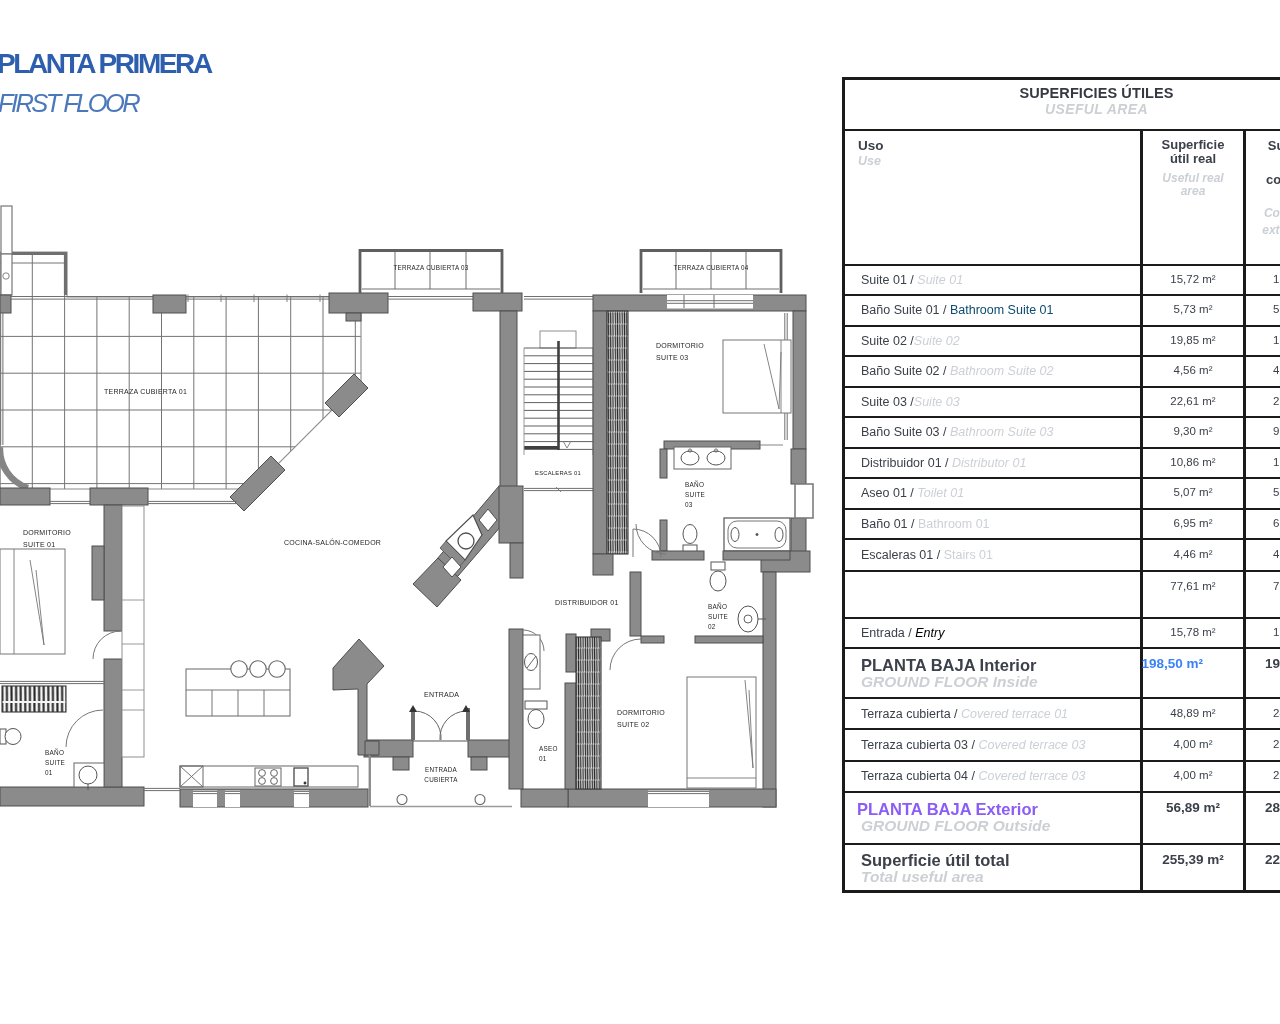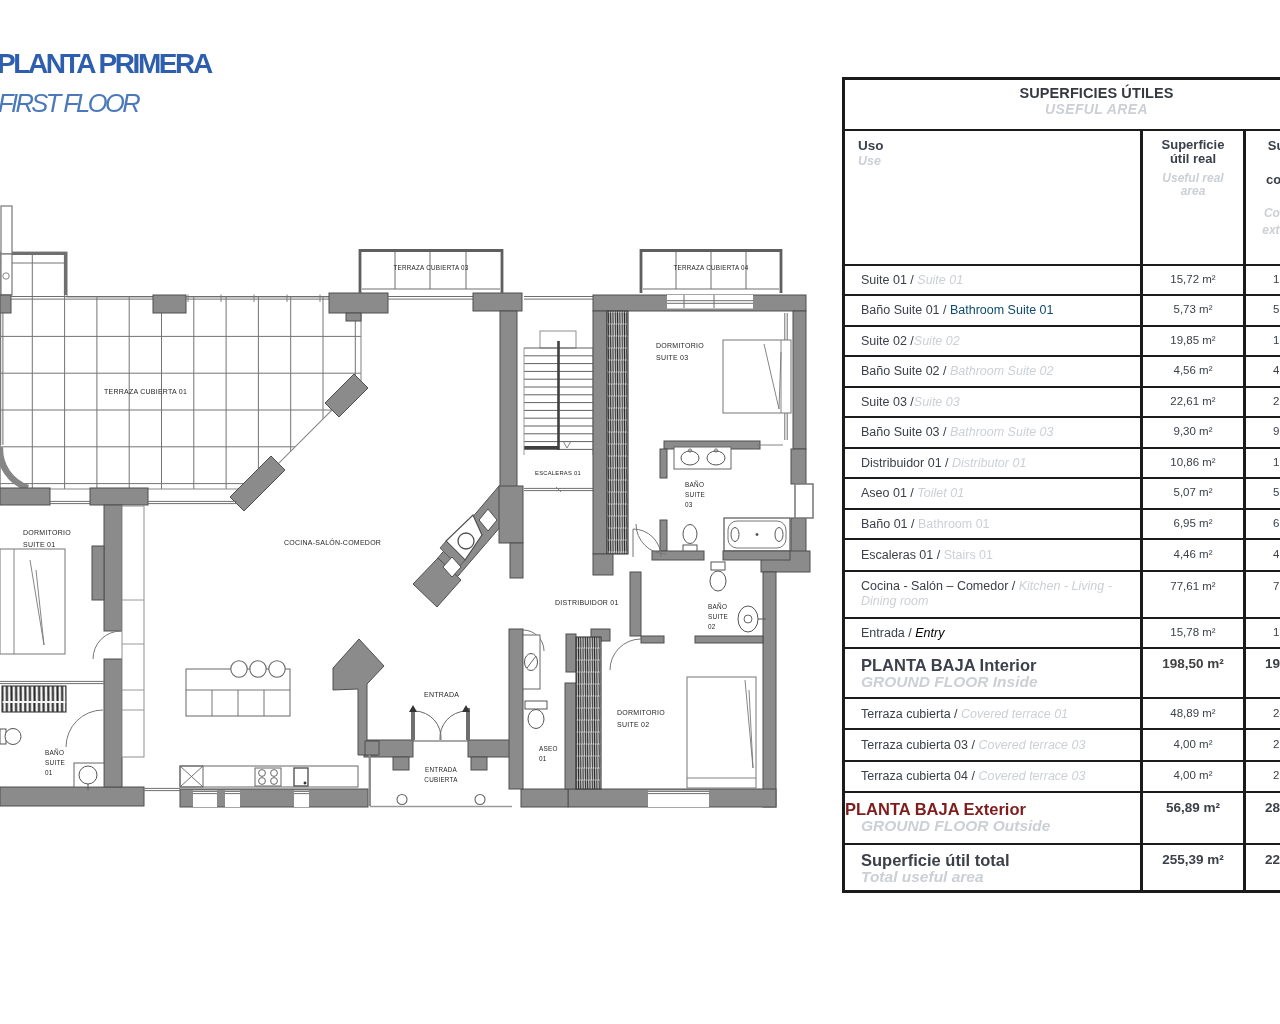--- a/index.html
+++ b/index.html
@@ -344,39 +344,38 @@
     <div style="position:absolute;left:428px;top:375.75px;font:11.5px 'Liberation Sans',sans-serif;color:#3b404a;white-space:nowrap">10,86&nbsp;m²</div>
     <div style="position:absolute;left:16px;top:406.25px;font:12.5px 'Liberation Sans',sans-serif;color:#3b404a;white-space:nowrap">Aseo 01 / <span style="color:#ccd0d5;font-style:italic">Toilet 01</span></div>
     <div style="position:absolute;left:296.5px;top:406.25px;width:103.0px;text-align:center;font:11.5px 'Liberation Sans',sans-serif;color:#3b404a">5,07&nbsp;m²</div>
     <div style="position:absolute;left:428px;top:406.25px;font:11.5px 'Liberation Sans',sans-serif;color:#3b404a;white-space:nowrap">5,07&nbsp;m²</div>
     <div style="position:absolute;left:16px;top:436.75px;font:12.5px 'Liberation Sans',sans-serif;color:#3b404a;white-space:nowrap">Baño 01 / <span style="color:#ccd0d5;">Bathroom 01</span></div>
     <div style="position:absolute;left:296.5px;top:436.75px;width:103.0px;text-align:center;font:11.5px 'Liberation Sans',sans-serif;color:#3b404a">6,95&nbsp;m²</div>
     <div style="position:absolute;left:428px;top:436.75px;font:11.5px 'Liberation Sans',sans-serif;color:#3b404a;white-space:nowrap">6,95&nbsp;m²</div>
     <div style="position:absolute;left:16px;top:468.0px;font:12.5px 'Liberation Sans',sans-serif;color:#3b404a;white-space:nowrap">Escaleras 01 / <span style="color:#ccd0d5;">Stairs 01</span></div>
     <div style="position:absolute;left:296.5px;top:468.0px;width:103.0px;text-align:center;font:11.5px 'Liberation Sans',sans-serif;color:#3b404a">4,46&nbsp;m²</div>
     <div style="position:absolute;left:428px;top:468.0px;font:11.5px 'Liberation Sans',sans-serif;color:#3b404a;white-space:nowrap">4,46&nbsp;m²</div>
-    <div style="position:absolute;left:16px;top:499px;width:258.5px;font:12.5px 'Liberation Sans',sans-serif;color:#3b404a;line-height:14.5px">Cocina - Salón – Comedor / <span style="color:#ccd0d5;font-style:italic">Kitchen - Living - Dining room</span></div>
     <div style="position:absolute;left:296.5px;top:500px;width:103.0px;text-align:center;font:11.5px 'Liberation Sans',sans-serif;color:#3b404a">77,61&nbsp;m²</div>
     <div style="position:absolute;left:428px;top:500px;font:11.5px 'Liberation Sans',sans-serif;color:#3b404a;white-space:nowrap">77,61&nbsp;m²</div>
     <div style="position:absolute;left:16px;top:546.0px;font:12.5px 'Liberation Sans',sans-serif;color:#3b404a;white-space:nowrap">Entrada / <span style="color:#000000;font-style:italic">Entry</span></div>
     <div style="position:absolute;left:296.5px;top:546.0px;width:103.0px;text-align:center;font:11.5px 'Liberation Sans',sans-serif;color:#3b404a">15,78&nbsp;m²</div>
     <div style="position:absolute;left:428px;top:546.0px;font:11.5px 'Liberation Sans',sans-serif;color:#3b404a;white-space:nowrap">15,78&nbsp;m²</div>
     <div style="position:absolute;left:16px;top:575.5px;font:bold 16.5px 'Liberation Sans',sans-serif;color:#3b404a;white-space:nowrap">PLANTA BAJA Interior</div>
     <div style="position:absolute;left:16px;top:592.5px;font:bold italic 15.5px 'Liberation Sans',sans-serif;color:#ccd0d5;white-space:nowrap">GROUND FLOOR Inside</div>
-    <div style="position:absolute;left:296.5px;top:576px;width:103.0px;text-align:center;font:bold 13.5px 'Liberation Sans',sans-serif;color:#404040">198,50&nbsp;m²</div>
+    <div style="position:absolute;left:296.5px;top:576px;width:103.0px;font:bold 13.5px 'Liberation Sans',sans-serif;color:#3b82f6">198,50&nbsp;m²</div>
     <div style="position:absolute;left:420px;top:576px;font:bold 13.5px 'Liberation Sans',sans-serif;color:#3b404a;white-space:nowrap">199,46&nbsp;m²</div>
     <div style="position:absolute;left:16px;top:626.5px;font:12.5px 'Liberation Sans',sans-serif;color:#3b404a;white-space:nowrap">Terraza cubierta / <span style="color:#ccd0d5;font-style:italic">Covered terrace 01</span></div>
     <div style="position:absolute;left:296.5px;top:626.5px;width:103.0px;text-align:center;font:11.5px 'Liberation Sans',sans-serif;color:#3b404a">48,89&nbsp;m²</div>
     <div style="position:absolute;left:428px;top:626.5px;font:11.5px 'Liberation Sans',sans-serif;color:#3b404a;white-space:nowrap">24,45&nbsp;m²</div>
     <div style="position:absolute;left:16px;top:657.75px;font:12.5px 'Liberation Sans',sans-serif;color:#3b404a;white-space:nowrap">Terraza cubierta 03 / <span style="color:#ccd0d5;font-style:italic">Covered terrace 03</span></div>
     <div style="position:absolute;left:296.5px;top:657.75px;width:103.0px;text-align:center;font:11.5px 'Liberation Sans',sans-serif;color:#3b404a">4,00&nbsp;m²</div>
     <div style="position:absolute;left:428px;top:657.75px;font:11.5px 'Liberation Sans',sans-serif;color:#3b404a;white-space:nowrap">2,00&nbsp;m²</div>
     <div style="position:absolute;left:16px;top:689.25px;font:12.5px 'Liberation Sans',sans-serif;color:#3b404a;white-space:nowrap">Terraza cubierta 04 / <span style="color:#ccd0d5;font-style:italic">Covered terrace 03</span></div>
     <div style="position:absolute;left:296.5px;top:689.25px;width:103.0px;text-align:center;font:11.5px 'Liberation Sans',sans-serif;color:#3b404a">4,00&nbsp;m²</div>
     <div style="position:absolute;left:428px;top:689.25px;font:11.5px 'Liberation Sans',sans-serif;color:#3b404a;white-space:nowrap">2,00&nbsp;m²</div>
-    <div style="position:absolute;left:0;top:719.5px;font:bold 16.5px 'Liberation Sans',sans-serif;color:#7f1d1d;white-space:nowrap">PLANTA BAJA Exterior</div>
+    <div style="position:absolute;left:12px;top:719.5px;font:bold 16.5px 'Liberation Sans',sans-serif;color:#8b5cf6;white-space:nowrap">PLANTA BAJA Exterior</div>
     <div style="position:absolute;left:16px;top:736.5px;font:bold italic 15.5px 'Liberation Sans',sans-serif;color:#ccd0d5;white-space:nowrap">GROUND FLOOR Outside</div>
     <div style="position:absolute;left:296.5px;top:720px;width:103.0px;text-align:center;font:bold 13.5px 'Liberation Sans',sans-serif;color:#3b404a">56,89&nbsp;m²</div>
     <div style="position:absolute;left:420px;top:720px;font:bold 13.5px 'Liberation Sans',sans-serif;color:#3b404a;white-space:nowrap">28,45&nbsp;m²</div>
     <div style="position:absolute;left:16px;top:771.0px;font:bold 16.5px 'Liberation Sans',sans-serif;color:#3b404a;white-space:nowrap">Superficie útil total</div>
     <div style="position:absolute;left:16px;top:788.0px;font:bold italic 15.5px 'Liberation Sans',sans-serif;color:#ccd0d5;white-space:nowrap">Total useful area</div>
     <div style="position:absolute;left:296.5px;top:771.5px;width:103.0px;text-align:center;font:bold 13.5px 'Liberation Sans',sans-serif;color:#3b404a">255,39&nbsp;m²</div>
     <div style="position:absolute;left:420px;top:771.5px;font:bold 13.5px 'Liberation Sans',sans-serif;color:#3b404a;white-space:nowrap">227,91&nbsp;m²</div>
   </div>
 </body></html>

